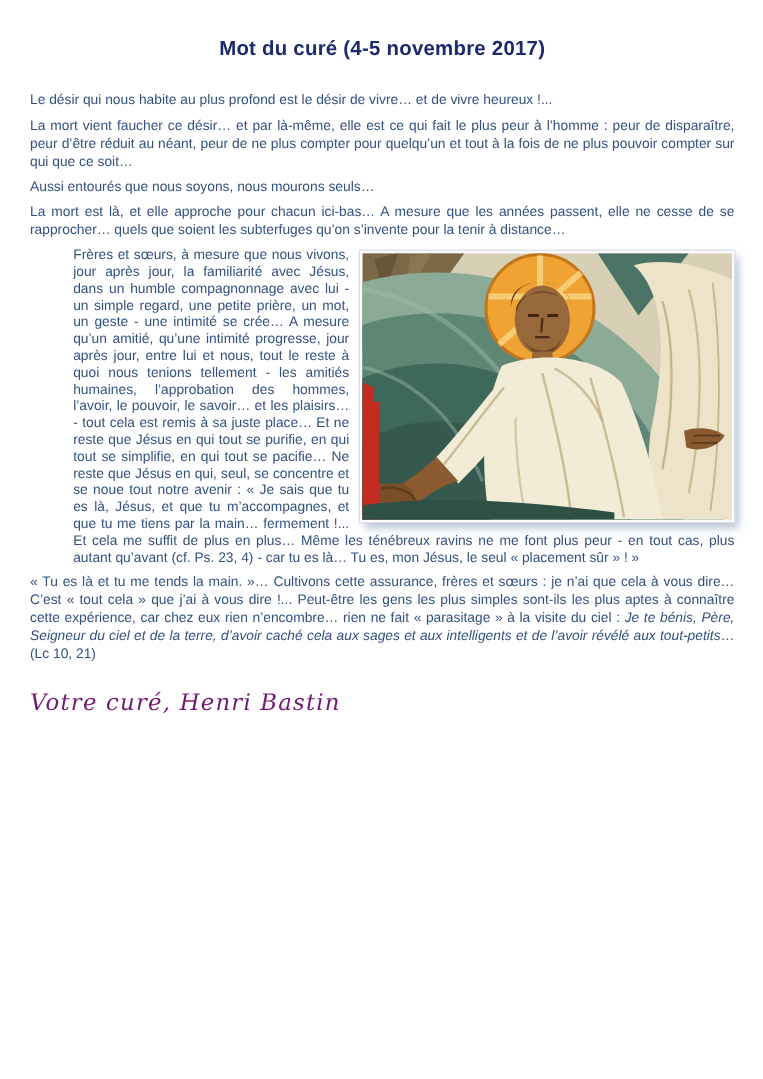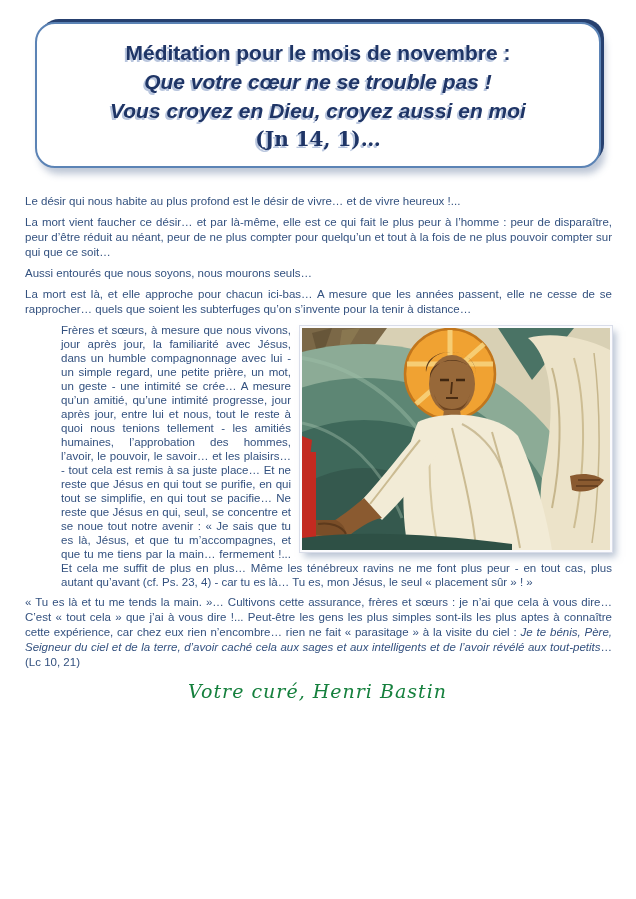--- a/index.html
+++ b/index.html
@@ -67,42 +67,37 @@
     outline: 1px solid #d9dde9;
     box-shadow: 4px 5px 7px rgba(125, 145, 175, 0.55);
     display: block;
   }
   .icon-photo svg { display: block; }
 
   .closing-quote-italic { font-style: italic; }
 
   
   .signature {
-    margin-top: 10px;
+    margin-top: 22px;
     padding-right: 2px;
-    text-align: center;
+    text-align: left;
     font-family: "DejaVu Serif", serif;
     font-style: italic;
     font-size: 19px;
     letter-spacing: 1px;
-    color: #15803d;
+    color: #701a75;
   }
 </style>
 </head>
 <body>
 
 <div class="page">
 
+  <div class="doc-title">Mot du curé (4-5 novembre 2017)</div>
 
-  <div class="meditation-box">
-    <div class="box-line">Méditation pour le mois de novembre :</div>
-    <div class="box-line italic">Que votre cœur ne se trouble pas !</div>
-    <div class="box-line italic">Vous croyez en Dieu, croyez aussi en moi</div>
-    <div class="box-line serif">(Jn 14, 1)…</div>
-  </div>
 
   <div class="body-text">
 
     <p class="para">Le désir qui nous habite au plus profond est le désir de vivre… et de vivre heureux !...</p>
     <p class="para">La mort vient faucher ce désir… et par là-même, elle est ce qui fait le plus peur à l’homme : peur de disparaître, peur d’être réduit au néant, peur de ne plus compter pour quelqu’un et tout à la fois de ne plus pouvoir compter sur qui que ce soit…</p>
     <p class="para">Aussi entourés que nous soyons, nous mourons seuls…</p>
     <p class="para">La mort est là, et elle approche pour chacun ici-bas… A mesure que les années passent, elle ne cesse de se rapprocher… quels que soient les subterfuges qu’on s’invente pour la tenir à distance…</p>
 
     <p class="para tight">
       <span class="icon-photo">

